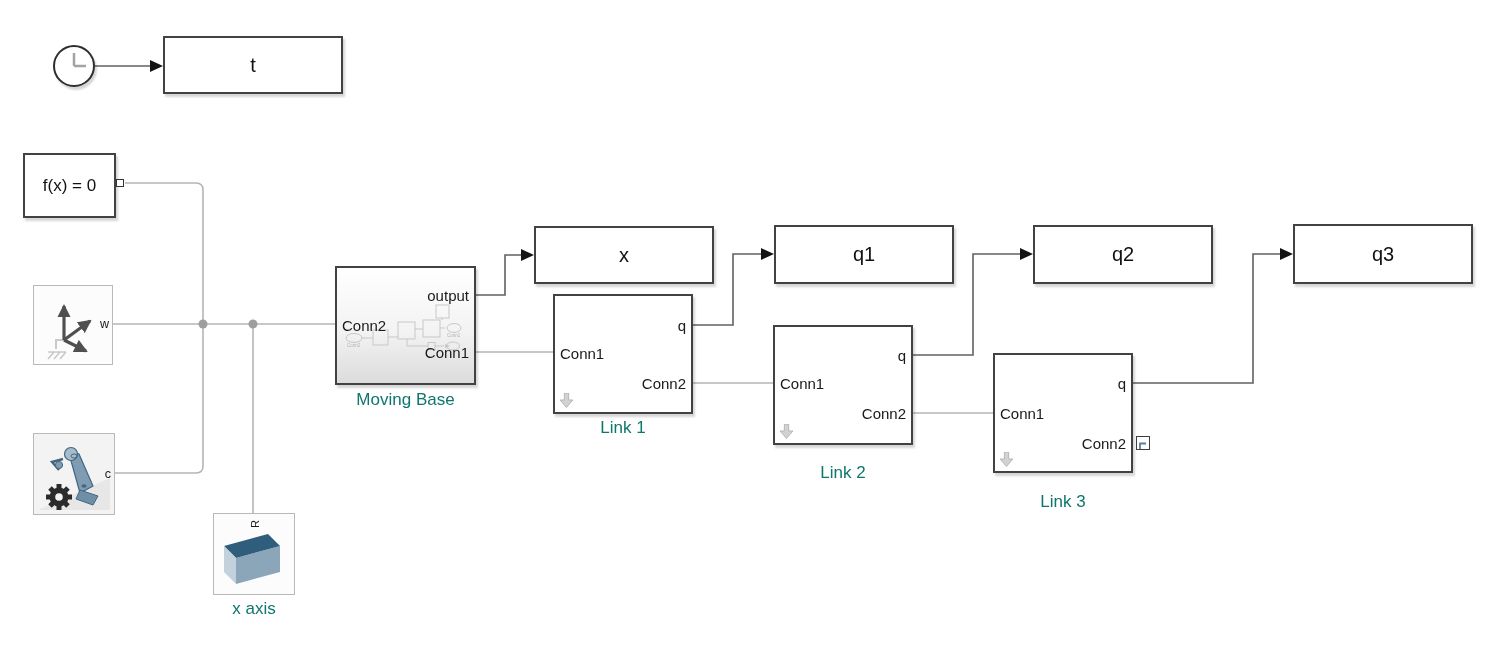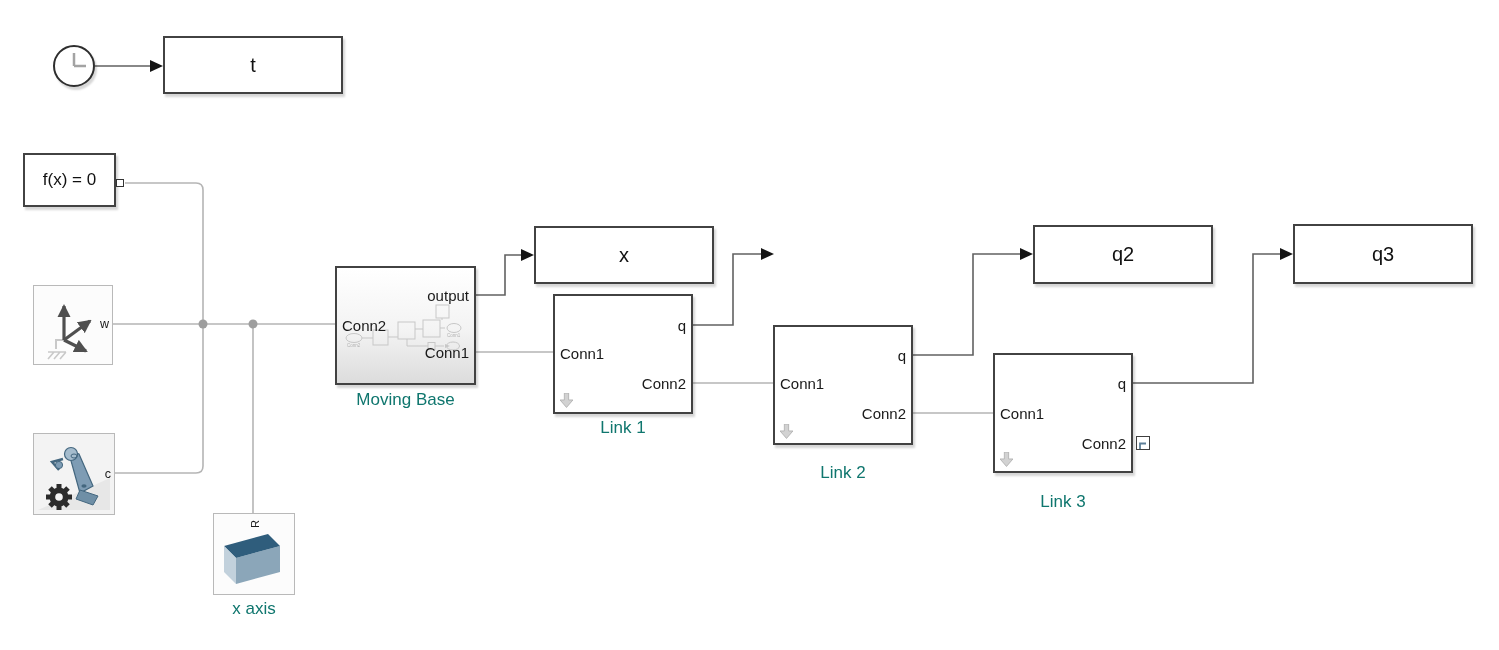--- a/index.html
+++ b/index.html
@@ -67,21 +67,21 @@
   <div class="clock" style="left:53px;top:45px;width:42px;height:42px;">
     <svg width="38" height="38" viewBox="0 0 38 38">
       <path d="M19,19 V6 M19,19 H31" stroke="#a3a3a3" stroke-width="2.5" fill="none"></path>
     </svg>
   </div>
 
   <div class="scope" style="left:163px;top:36px;width:180px;height:58px;">
     <span class="scope-label">t</span>
   </div>
 
-  <div class="solver" style="left:23px;top:153px;width:93px;height:54px;">
+  <div class="solver" style="left:23px;top:153px;width:93px;height:65px;">
     <span>f(x) = 0</span>
   </div>
   <div class="port-square" style="left:116px;top:179px;"></div>
 
   <div class="iconblock" style="left:33px;top:285px;width:80px;height:80px;">
     <svg width="78" height="78" viewBox="0 0 78 78">
       <defs>
         <marker id="ah" viewBox="0 0 10 10" refX="8.5" refY="5" markerWidth="4.2" markerHeight="4.2" orient="auto">
           <path d="M0,0 L10,5 L0,10 Z" fill="#4f4f4f"></path>
         </marker>
@@ -141,20 +141,23 @@
     </svg>
     <span class="portlabel pl-left" style="top:57px;">Conn2</span>
     <span class="portlabel pl-right" style="top:27px;">output</span>
     <span class="portlabel pl-right" style="top:84px;">Conn1</span>
   </div>
   <div class="caption" style="left:325px;top:390px;width:161px;">Moving Base</div>
 
   <div class="scope" style="left:534px;top:226px;width:180px;height:58px;">
     <span class="scope-label">x</span>
   </div>
+  <div class="scope" style="left:774px;top:225px;width:180px;height:59px;">
+    <span class="scope-label">q1</span>
+  </div>
   <div class="scope" style="left:1033px;top:225px;width:180px;height:59px;">
     <span class="scope-label">q2</span>
   </div>
   <div class="scope" style="left:1293px;top:224px;width:180px;height:60px;">
     <span class="scope-label">q3</span>
   </div>
 
   <div class="subsys" style="left:553px;top:294px;width:140px;height:120px;">
     <span class="portlabel pl-right" style="top:29px;">q</span>
     <span class="portlabel pl-left" style="top:57px;">Conn1</span>

